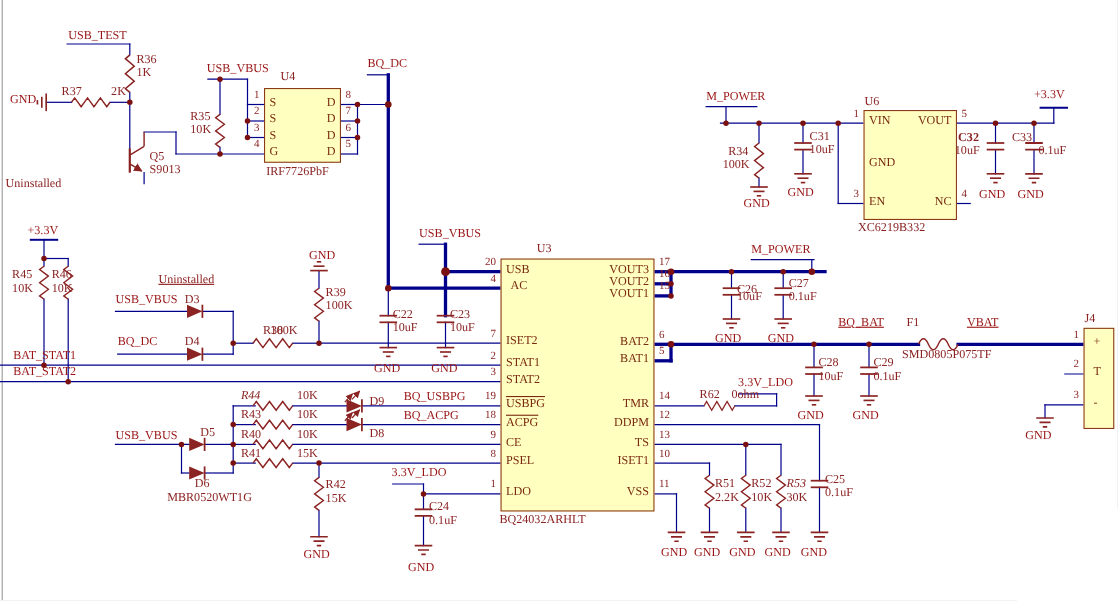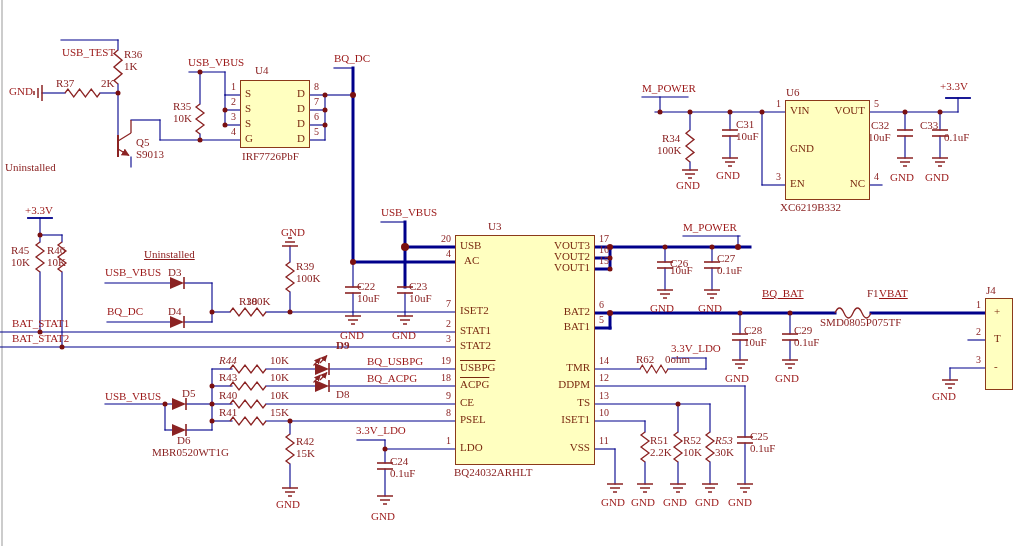--- a/index.html
+++ b/index.html
@@ -301,34 +301,34 @@
         <circle cx="790" cy="313" r="2.5"></circle>
     <circle cx="660" cy="112" r="2.5"></circle>
         <circle cx="690" cy="112" r="2.5"></circle>
         <circle cx="730" cy="112" r="2.5"></circle>
     <circle cx="762" cy="112" r="2.5"></circle>
         <circle cx="905" cy="112" r="2.5"></circle>
         <circle cx="940" cy="112" r="2.5"></circle>
     <circle cx="678" cy="404" r="2.5"></circle>
   </g>
 </svg>
-<span class="t net" style="left: 62px; top: 27px; margin-top: 20px;">USB_TEST</span>
+<span class="t net" style="left: 62px; top: 27px;">USB_TEST</span>
     <span class="t net" style="left: 188px; top: 57px;">USB_VBUS</span>
     <span class="t net" style="left: 334px; top: 53px;">BQ_DC</span>
     <span class="t net" style="left: 642px; top: 83px;">M_POWER</span>
     <span class="t net" style="left: 940px; top: 81px;">+3.3V</span>
     <span class="t des" style="left: 786px; top: 87px;">U6</span>
     <span class="t des" style="left: 780px; top: 202px;">XC6219B332</span>
     <span class="t des" style="left: 662px; top: 133px;">R34</span>
     <span class="t des" style="left: 657px; top: 145px;">100K</span>
     <span class="t des" style="left: 736px; top: 119px;">C31</span>
     <span class="t des" style="left: 736px; top: 131px;">10uF</span>
     <span class="t net" style="left: 716px; top: 170px;">GND</span>
     <span class="t net" style="left: 676px; top: 180px;">GND</span>
-    <span class="t des" style="left: 871px; top: 120px;">C32</span>
+    <span class="t des" style="left: 871px; top: 120px; font-weight: bold;">C32</span>
     <span class="t des" style="left: 868px; top: 132px;">10uF</span>
     <span class="t des" style="left: 920px; top: 120px;">C33</span>
     <span class="t des" style="left: 944px; top: 132px;">0.1uF</span>
     <span class="t net" style="left: 890px; top: 172px;">GND</span>
     <span class="t net" style="left: 925px; top: 172px;">GND</span>
     <span class="t des" style="left: 255px; top: 65px;">U4</span>
     <span class="t des" style="left: 242px; top: 151px;">IRF7726PbF</span>
     <span class="t des" style="left: 173px; top: 101px;">R35</span>
     <span class="t des" style="left: 173px; top: 113px;">10K</span>
     <span class="t des" style="left: 124px; top: 49px;">R36</span>
@@ -366,21 +366,21 @@
     <span class="t des" style="left: 456px; top: 221px; margin-left: 32px;">U3</span>
     <span class="t des" style="left: 454px; top: 467px;">BQ24032ARHLT</span>
     <span class="t des" style="left: 219px; top: 355px; font-style: italic;">R44</span>
     <span class="t des" style="left: 270px; top: 355px;">10K</span>
     <span class="t des" style="left: 219px; top: 372px;">R43</span>
     <span class="t des" style="left: 270px; top: 372px;">10K</span>
     <span class="t des" style="left: 219px; top: 390px;">R40</span>
     <span class="t des" style="left: 270px; top: 390px;">10K</span>
     <span class="t des" style="left: 219px; top: 407px;">R41</span>
     <span class="t des" style="left: 270px; top: 407px;">15K</span>
-    <span class="t des" style="left: 336px; top: 340px; font-weight: bold;">D9</span>
+    <span class="t des" style="left: 336px; top: 360px;">D9</span>
     <span class="t des" style="left: 336px; top: 389px;">D8</span>
     <span class="t net" style="left: 367px; top: 356px;">BQ_USBPG</span>
     <span class="t net" style="left: 367px; top: 373px;">BQ_ACPG</span>
     <span class="t net" style="left: 105px; top: 391px;">USB_VBUS</span>
     <span class="t des" style="left: 182px; top: 388px;">D5</span>
     <span class="t des" style="left: 177px; top: 435px;">D6</span>
     <span class="t des" style="left: 152px; top: 447px;">MBR0520WT1G</span>
     <span class="t des" style="left: 296px; top: 436px;">R42</span>
     <span class="t des" style="left: 296px; top: 448px;">15K</span>
     <span class="t net" style="left: 276px; top: 499px;">GND</span>
@@ -389,21 +389,21 @@
     <span class="t des" style="left: 390px; top: 468px;">0.1uF</span>
     <span class="t net" style="left: 371px; top: 511px;">GND</span>
     <span class="t net" style="left: 683px; top: 222px;">M_POWER</span>
     <span class="t des" style="left: 670px; top: 258px;">C26</span>
     <span class="t des" style="left: 670px; top: 265px;">10uF</span>
     <span class="t des" style="left: 717px; top: 253px;">C27</span>
     <span class="t des" style="left: 717px; top: 265px;">0.1uF</span>
     <span class="t net" style="left: 650px; top: 303px;">GND</span>
     <span class="t net" style="left: 698px; top: 303px;">GND</span>
     <span class="t net netu" style="left: 762px; top: 288px;">BQ_BAT</span>
-    <span class="t des" style="left: 867px; top: 288px;">F1</span>
+    <span class="t des" style="left: 824px; top: 288px;">F1</span>
     <span class="t net netu" style="left: 879px; top: 288px;">VBAT</span>
     <span class="t des" style="left: 820px; top: 317px;">SMD0805P075TF</span>
     <span class="t des" style="left: 744px; top: 325px;">C28</span>
     <span class="t des" style="left: 744px; top: 337px;">10uF</span>
     <span class="t des" style="left: 794px; top: 325px;">C29</span>
     <span class="t des" style="left: 794px; top: 337px;">0.1uF</span>
     <span class="t net" style="left: 725px; top: 373px;">GND</span>
     <span class="t net" style="left: 775px; top: 373px;">GND</span>
     <span class="t net" style="left: 671px; top: 343px;">3.3V_LDO</span>
     <span class="t des" style="left: 636px; top: 354px;">R62</span>

